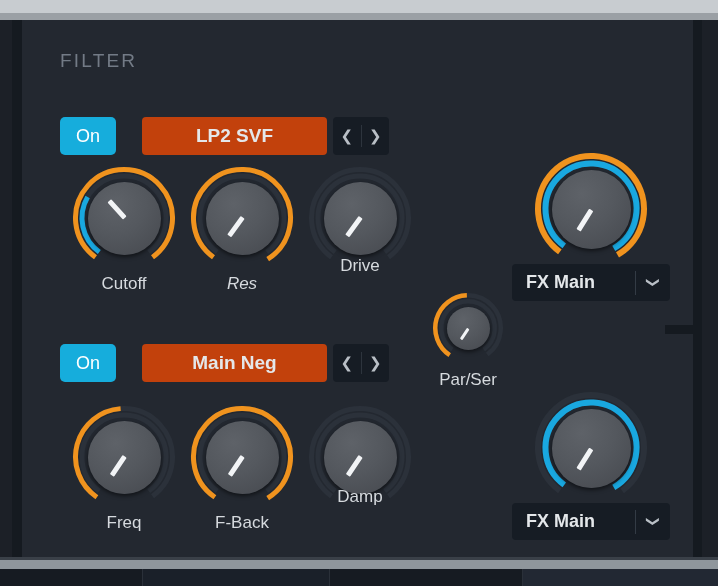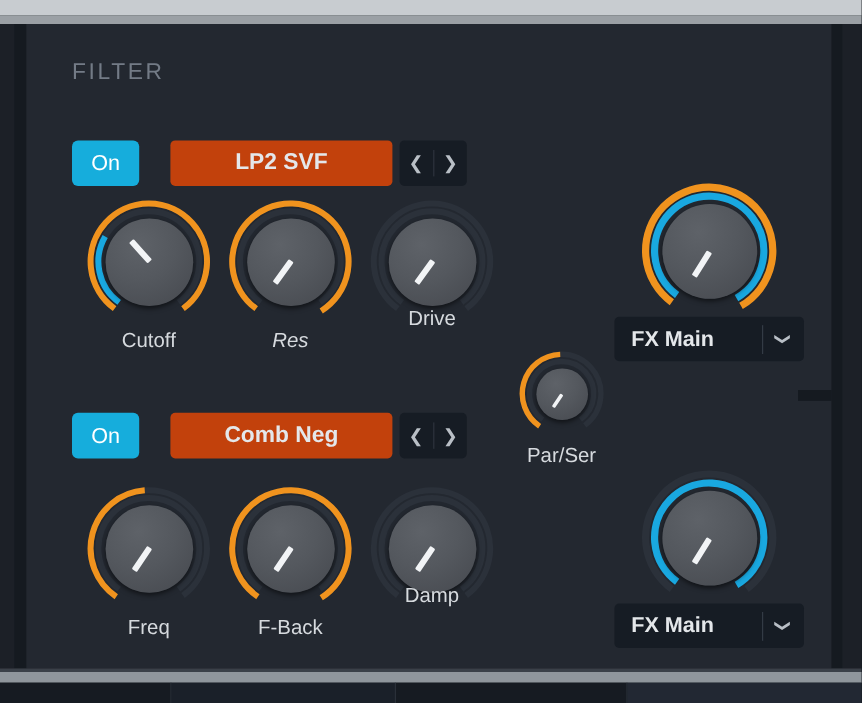--- a/index.html
+++ b/index.html
@@ -333,21 +333,21 @@
               </svg>
               <div class="knob-cap" style="width: 43px; height: 43px; left: 14.5px; top: 14.5px;"></div>
               <div class="knob-pointer" style="width: 3px; height: 13.33px; left: 34.5px; top: 22.67px; transform: rotate(214deg);"></div>
             </div>
           </div>
           <div class="knob-label" style="left: 396px; top: 350px; width: 100px;">Par/Ser</div>
         </div>
 
       <div class="on-button" style="left:38px; top:324px;">On</div>
 
-      <div class="name-field" style="left:120px; top:324px; width:185px;">Comb Neg</div>
+      <div class="name-field" style="left:120px; top:324px; width:185px;">Main Neg</div>
 
       <div class="stepper" style="left:311px; top:324px;">
         <div class="arrow">❮</div>
         <div class="divider"></div>
         <div class="arrow">❯</div>
       </div>
 
       <div id="f2-knobs">
           <div style="position: absolute; left: 50px; top: 385px; width: 104px; height: 104px;">
             <div class="knob-wrap" style="width: 104px; height: 104px;">

